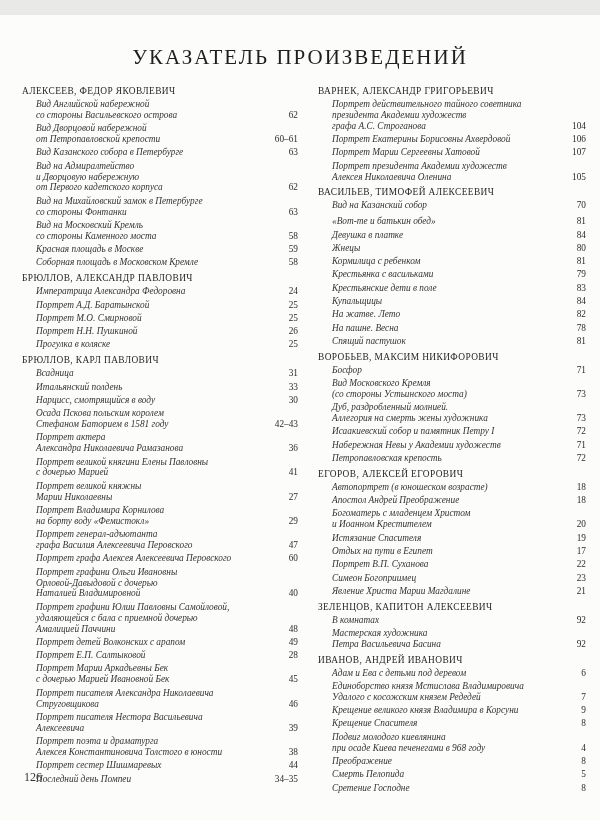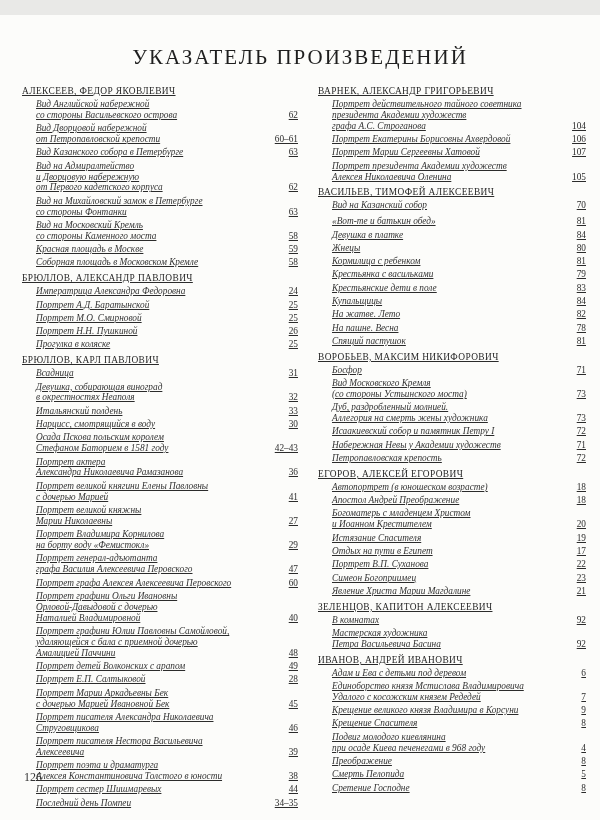--- a/index.html
+++ b/index.html
@@ -23,21 +23,21 @@
     font-weight: 400;
   }
   .col {
     position: absolute;
     top: 71px;
     font-size: 9.3px;
     line-height: 10.9px;
   }
   .col-left  { left: 22px;  width: 276px; }
   .col-right { left: 318px; width: 268px; }
-  .section { margin-top: 5px; text-decoration: underline; }
+  .section { margin-top: 5px; }
   .section:first-child { margin-top: 0; }
   .artist {
     font-size: 9.4px;
     letter-spacing: 0.4px;
     color: #262626;
     margin-bottom: 2px;
   }
   .work { margin-bottom: 2.4px; padding-left: 14px; }
   .work-line { font-style: italic; color: #333; }
   .work-last {
@@ -157,27 +157,20 @@
       </div>
       <div class="section">
         <div class="artist">БРЮЛЛОВ, КАРЛ ПАВЛОВИЧ</div>
         <div class="work">
           <div class="work-last">
             <span class="work-line">Всадница</span>
             <span class="work-page">31</span>
           </div>
         </div>
         <div class="work">
-          <div class="work-line">Девушка, собирающая виноград</div>
-          <div class="work-last">
-            <span class="work-line">в окрестностях Неаполя</span>
-            <span class="work-page">32</span>
-          </div>
-        </div>
-        <div class="work">
           <div class="work-last">
             <span class="work-line">Итальянский полдень</span>
             <span class="work-page">33</span>
           </div>
         </div>
         <div class="work">
           <div class="work-last">
             <span class="work-line">Нарцисс, смотрящийся в воду</span>
             <span class="work-page">30</span>
           </div>

